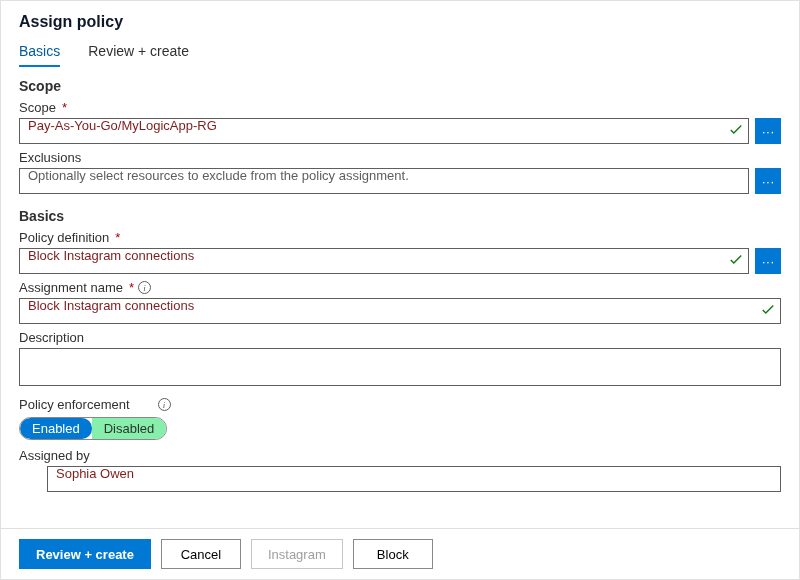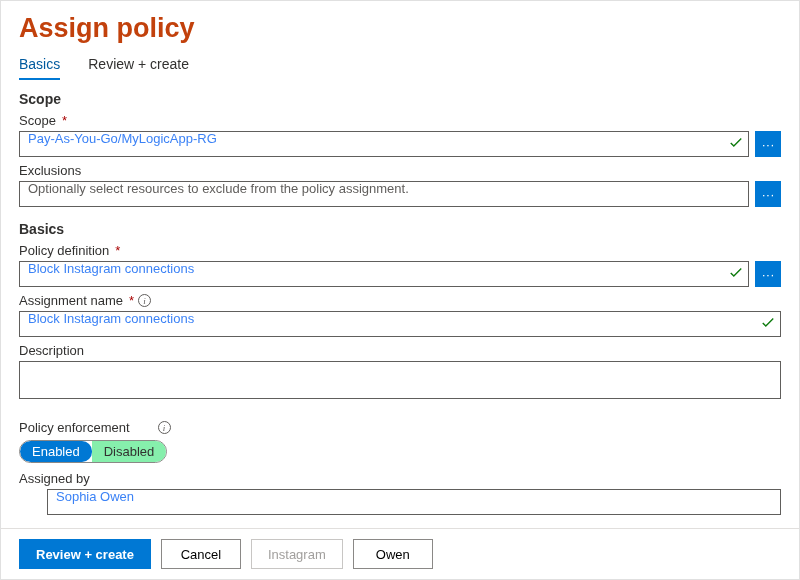--- a/index.html
+++ b/index.html
@@ -12,24 +12,24 @@
     width: 800px;
     height: 580px;
     overflow: hidden;
     border: 1px solid #e0e0e0;
     position: relative;
   }
   .page {
     padding: 8px 18px 0 18px;
   }
   h1.title {
-    font-size: 27px;
+    font-size: 16px;
     font-weight: 600;
     margin: 4px 0 8px 0;
-    color: #c2410c;
+    color: #0f172a;
   }
   .tabs {
     display: flex;
     gap: 28px;
     border-bottom: 1px solid transparent;
     margin-bottom: 10px;
   }
   .tab {
     padding: 4px 0 6px 0;
     font-size: 14px;
@@ -68,21 +68,21 @@
     display: flex;
     align-items: center;
     gap: 6px;
   }
   .text-input {
     flex: 1;
     height: 26px;
     padding: 0 28px 12px 8px;
     border: 1px solid #605e5c;
     font-size: 13px;
-    color: #3b82f6;
+    color: #7f1d1d;
     font-family: inherit;
     background: #fff;
     position: relative;
   }
   .text-input::placeholder {
     color: #605e5c;
   }
   .input-wrap {
     position: relative;
     flex: 1;
@@ -259,33 +259,33 @@
         <svg width="14" height="14" viewBox="0 0 16 16">
             <path fill="none" stroke="#107c10" stroke-width="1.6" d="M2 8.5l3.5 3.5L14 3.5"></path>
           </svg>
       </span>
     </div>
   </div>
 
   <div class="field-label">Description</div>
   <textarea class="desc-input" style=""></textarea>
 
-  <div class="field-label" style="margin-top:18px;gap:28px;">
+  <div class="field-label" style="margin-top:8px;gap:28px;">
     <span>Policy enforcement</span>
     <span class="info-icon">i</span>
   </div>
   <div class="toggle">
     <div class="toggle-opt active">Enabled</div>
     <div class="toggle-opt">Disabled</div>
   </div>
 
   <div class="field-label" style="margin-top:8px;">Assigned by</div>
   <div class="input-row">
     <input class="text-input" style="padding-right: 8px; margin-left: 28px;" value="Sophia Owen">
   </div>
 </div>
 
 <div class="footer">
   <button class="btn primary">Review + create</button>
   <button class="btn">Cancel</button>
   <button class="btn disabled">Instagram</button>
-  <button class="btn">Owen</button>
+  <button class="btn">Block</button>
 </div>
 
 </body></html>

